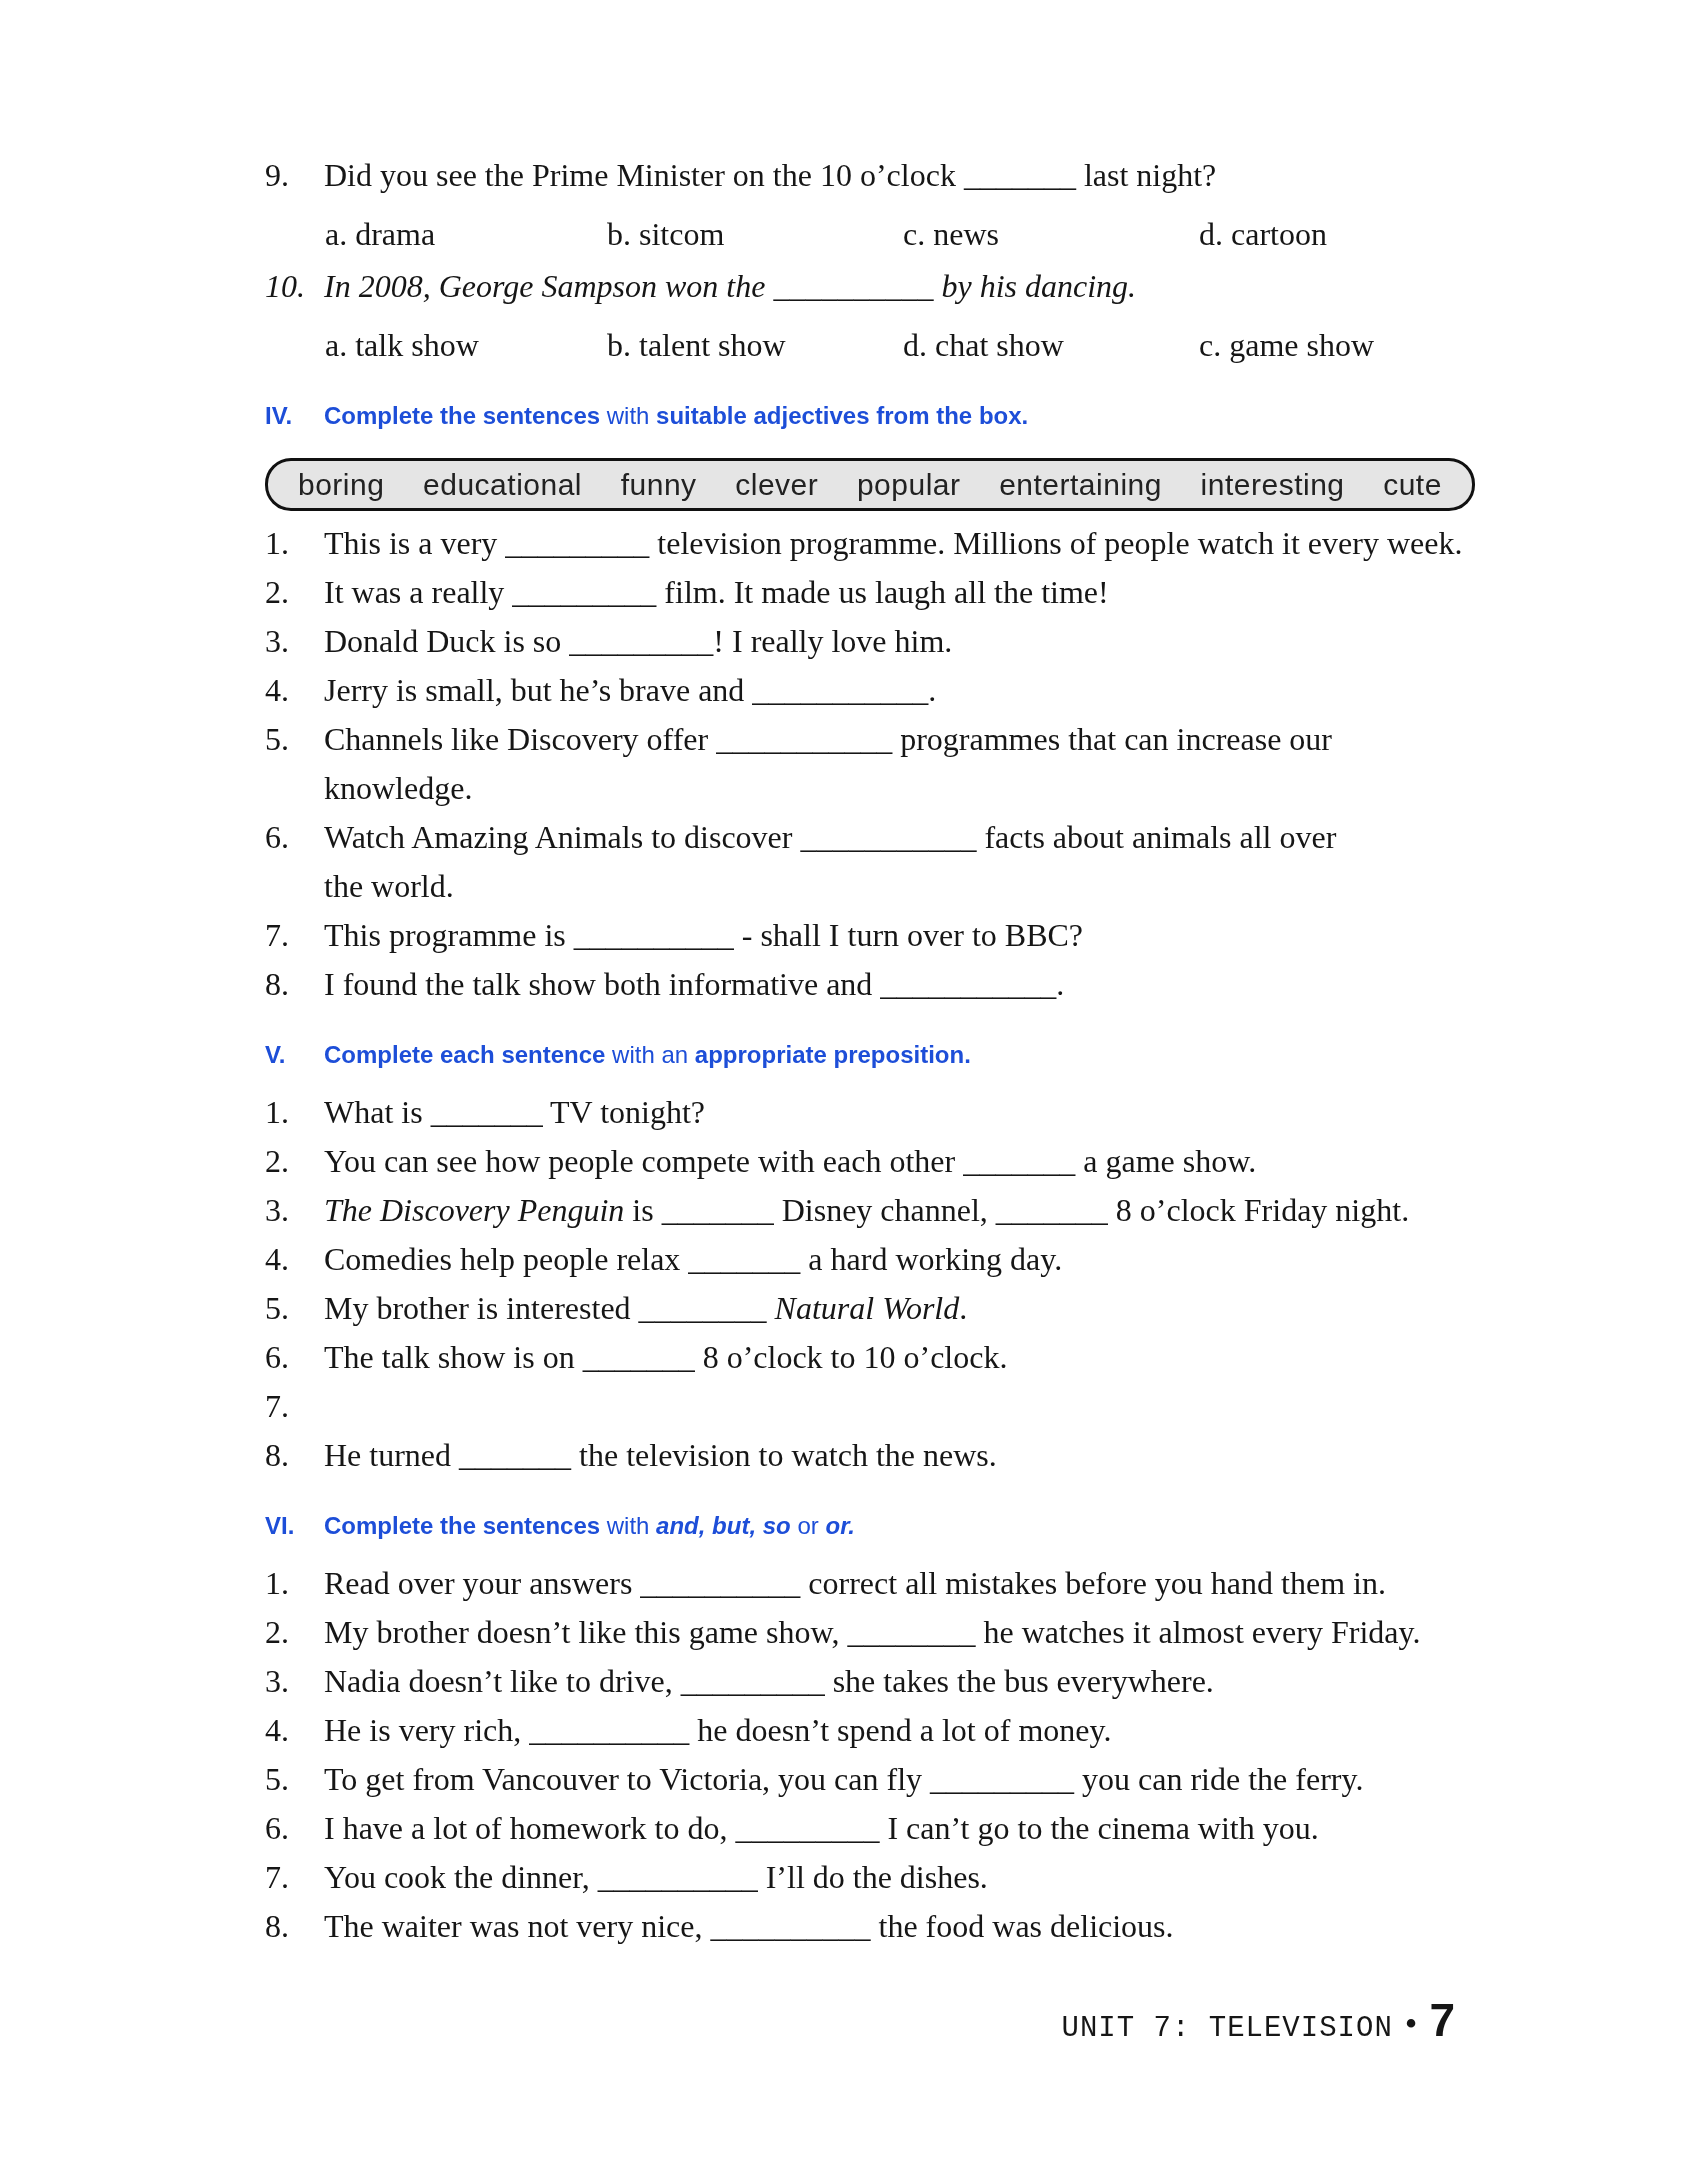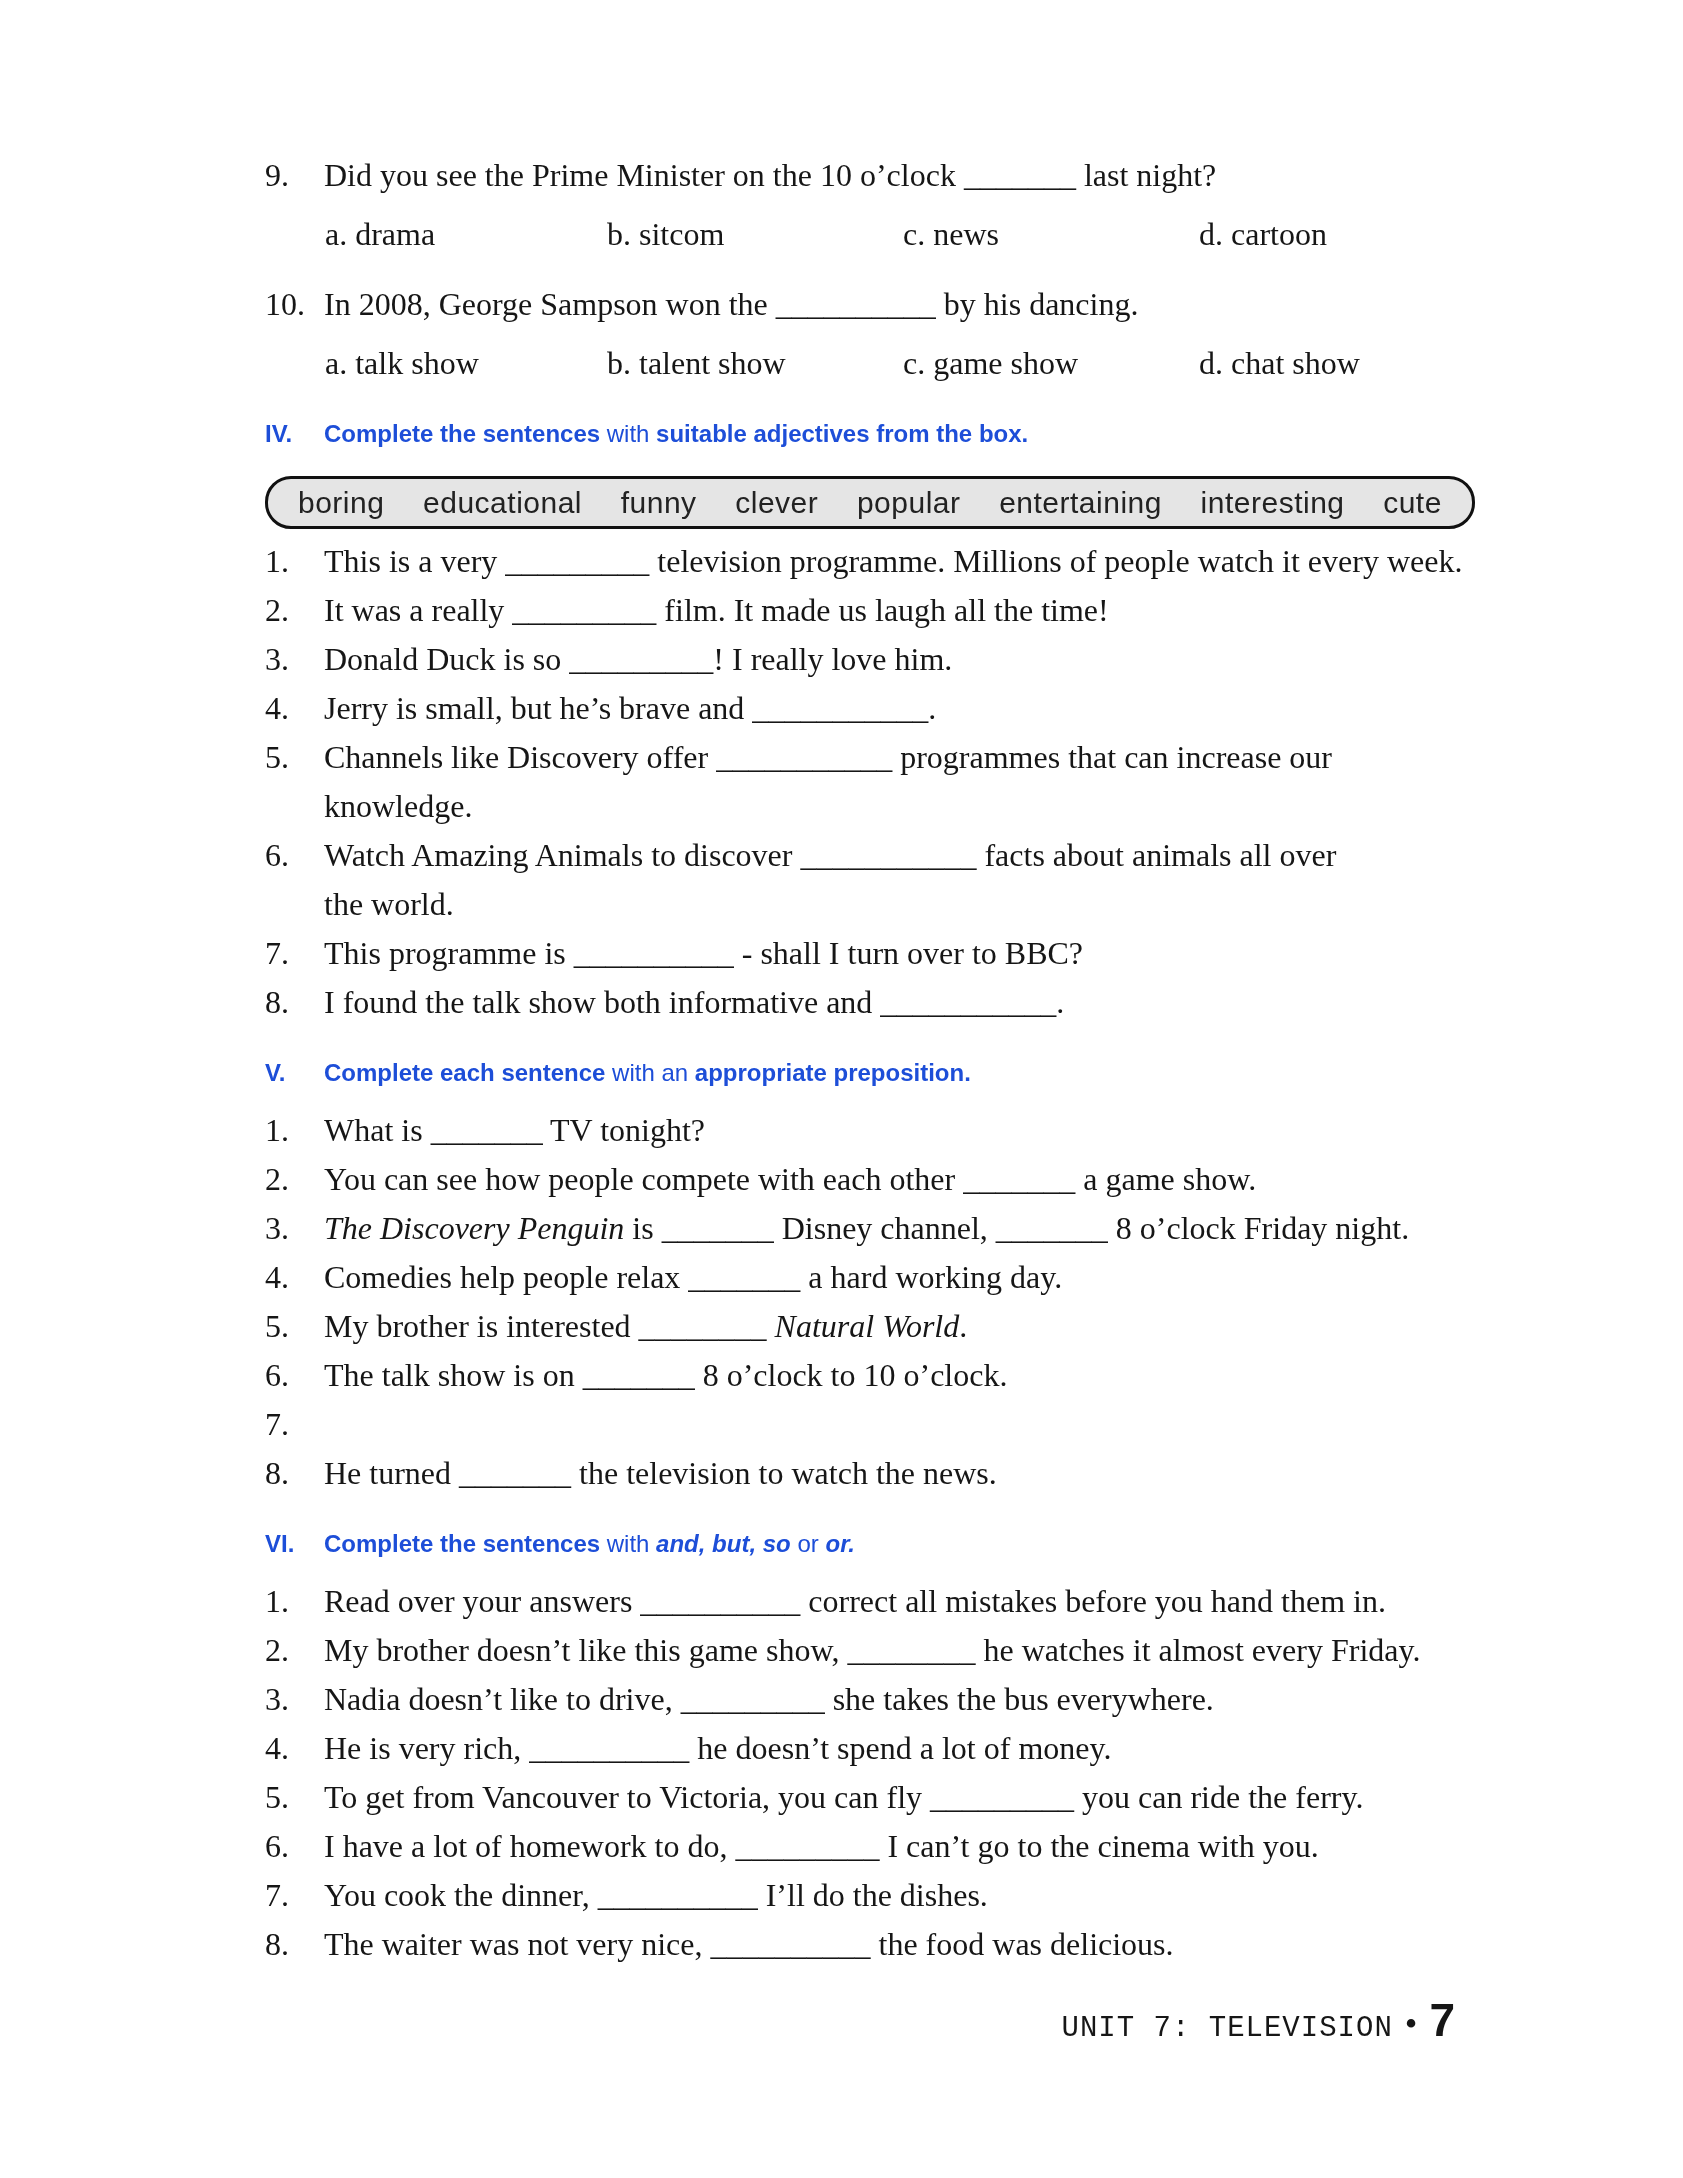--- a/index.html
+++ b/index.html
@@ -15,21 +15,21 @@
     color:#161616;
   }
   .row{display:flex;align-items:baseline;}
   .num{flex:0 0 59px;margin-left:265px;}
   .txt{white-space:nowrap;}
   .i{font-style:italic;}
   .light{font-weight:400;}
 
   
   #quiz .row{line-height:50px;}
-  #quiz .row.q2{margin-top:20px;}
+  #quiz .row.q2{margin-top:2px;font-style:italic;}
   #quiz .opts{
     margin:9px 0 0 325px;
     line-height:50px;
     display:grid;
     grid-template-columns:282px 296px 296px auto;
   }
 
   
   .sec-head{margin-top:21px;line-height:50px;}
   .sec-head .num,.sec-head .txt{
@@ -84,22 +84,22 @@
         <span class="opt">c. news</span>
         <span class="opt">d. cartoon</span>
       </div>
       <div class="row q2">
         <span class="num">10.</span>
         <span class="txt">In 2008, George Sampson won the __________ by his dancing.</span>
       </div>
       <div class="opts">
         <span class="opt">a. talk show</span>
         <span class="opt">b. talent show</span>
+        <span class="opt">d. chat show</span>
         <span class="opt">c. game show</span>
-        <span class="opt">d. chat show</span>
       </div>
     </section>
   <section id="sections">
       <div class="row sec-head">
         <span class="num">IV.</span>
         <span class="txt"><span>Complete the sentences </span><span class="light">with </span><span>suitable adjectives from the box.</span></span>
       </div>
       <div class="word-box">
         <span class="word">boring</span>
         <span class="word">educational</span>

